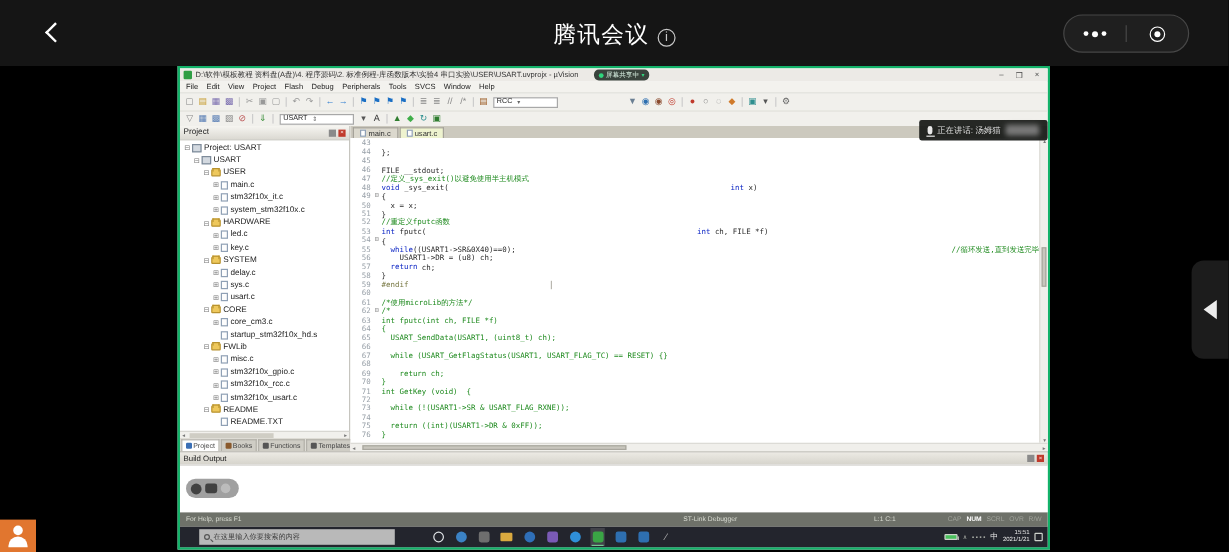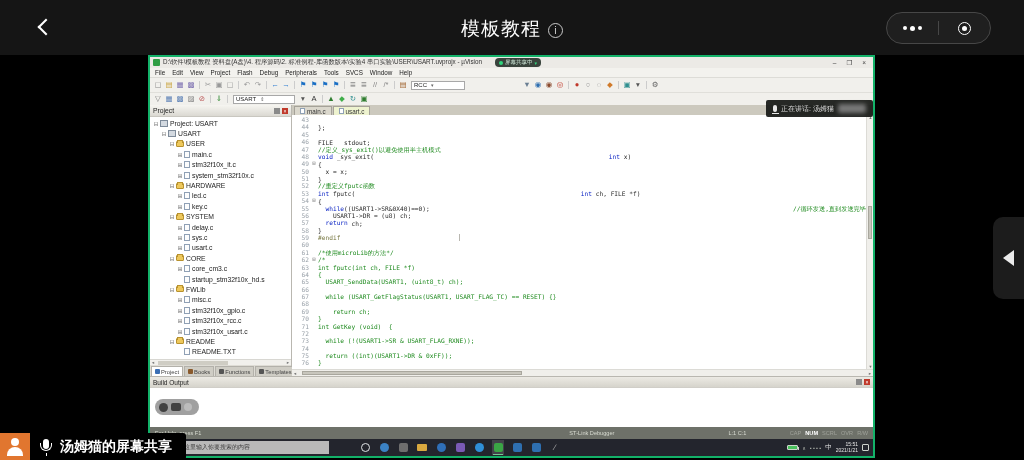--- a/index.html
+++ b/index.html
@@ -140,21 +140,21 @@
 </style>
 </head>
 <body>
 
 <div class="screen">
 
   <div class="topbar">
     <div class="back-btn">
         <span></span>
       </div>
-    <div class="tb-title"><span>模板教程</span><span class="info-i">i</span></div>
+    <div class="tb-title"><span>腾讯会议</span><span class="info-i">i</span></div>
     <div class="capsule">
       <div class="cap-half">
         <span class="dot"></span>
           <span class="dot mid"></span>
           <span class="dot"></span>
       </div>
       <div class="cap-div"></div>
       <div class="cap-half">
         <span class="rec-ring">
             <i></i>
@@ -534,27 +534,19 @@
     <span class="mic-s"></span>
     <span>正在讲话: 汤姆猫</span>
     <span class="blur-name"></span>
   </div>
 
   <div class="share-tag">
     <div class="avatar">
         <span class="head"></span>
         <span class="bod"></span>
       </div>
-    <div class="tag-body">
-      <span class="micL">
-          <span class="cap"></span>
-          <span class="u"></span>
-          <span class="stem"></span>
-        </span>
-      <span>汤姆猫的屏幕共享</span>
-    </div>
   </div>
 
   <div class="side-handle">
     <span class="tri-left"></span>
   </div>
 
 </div>
 
 </body></html>

